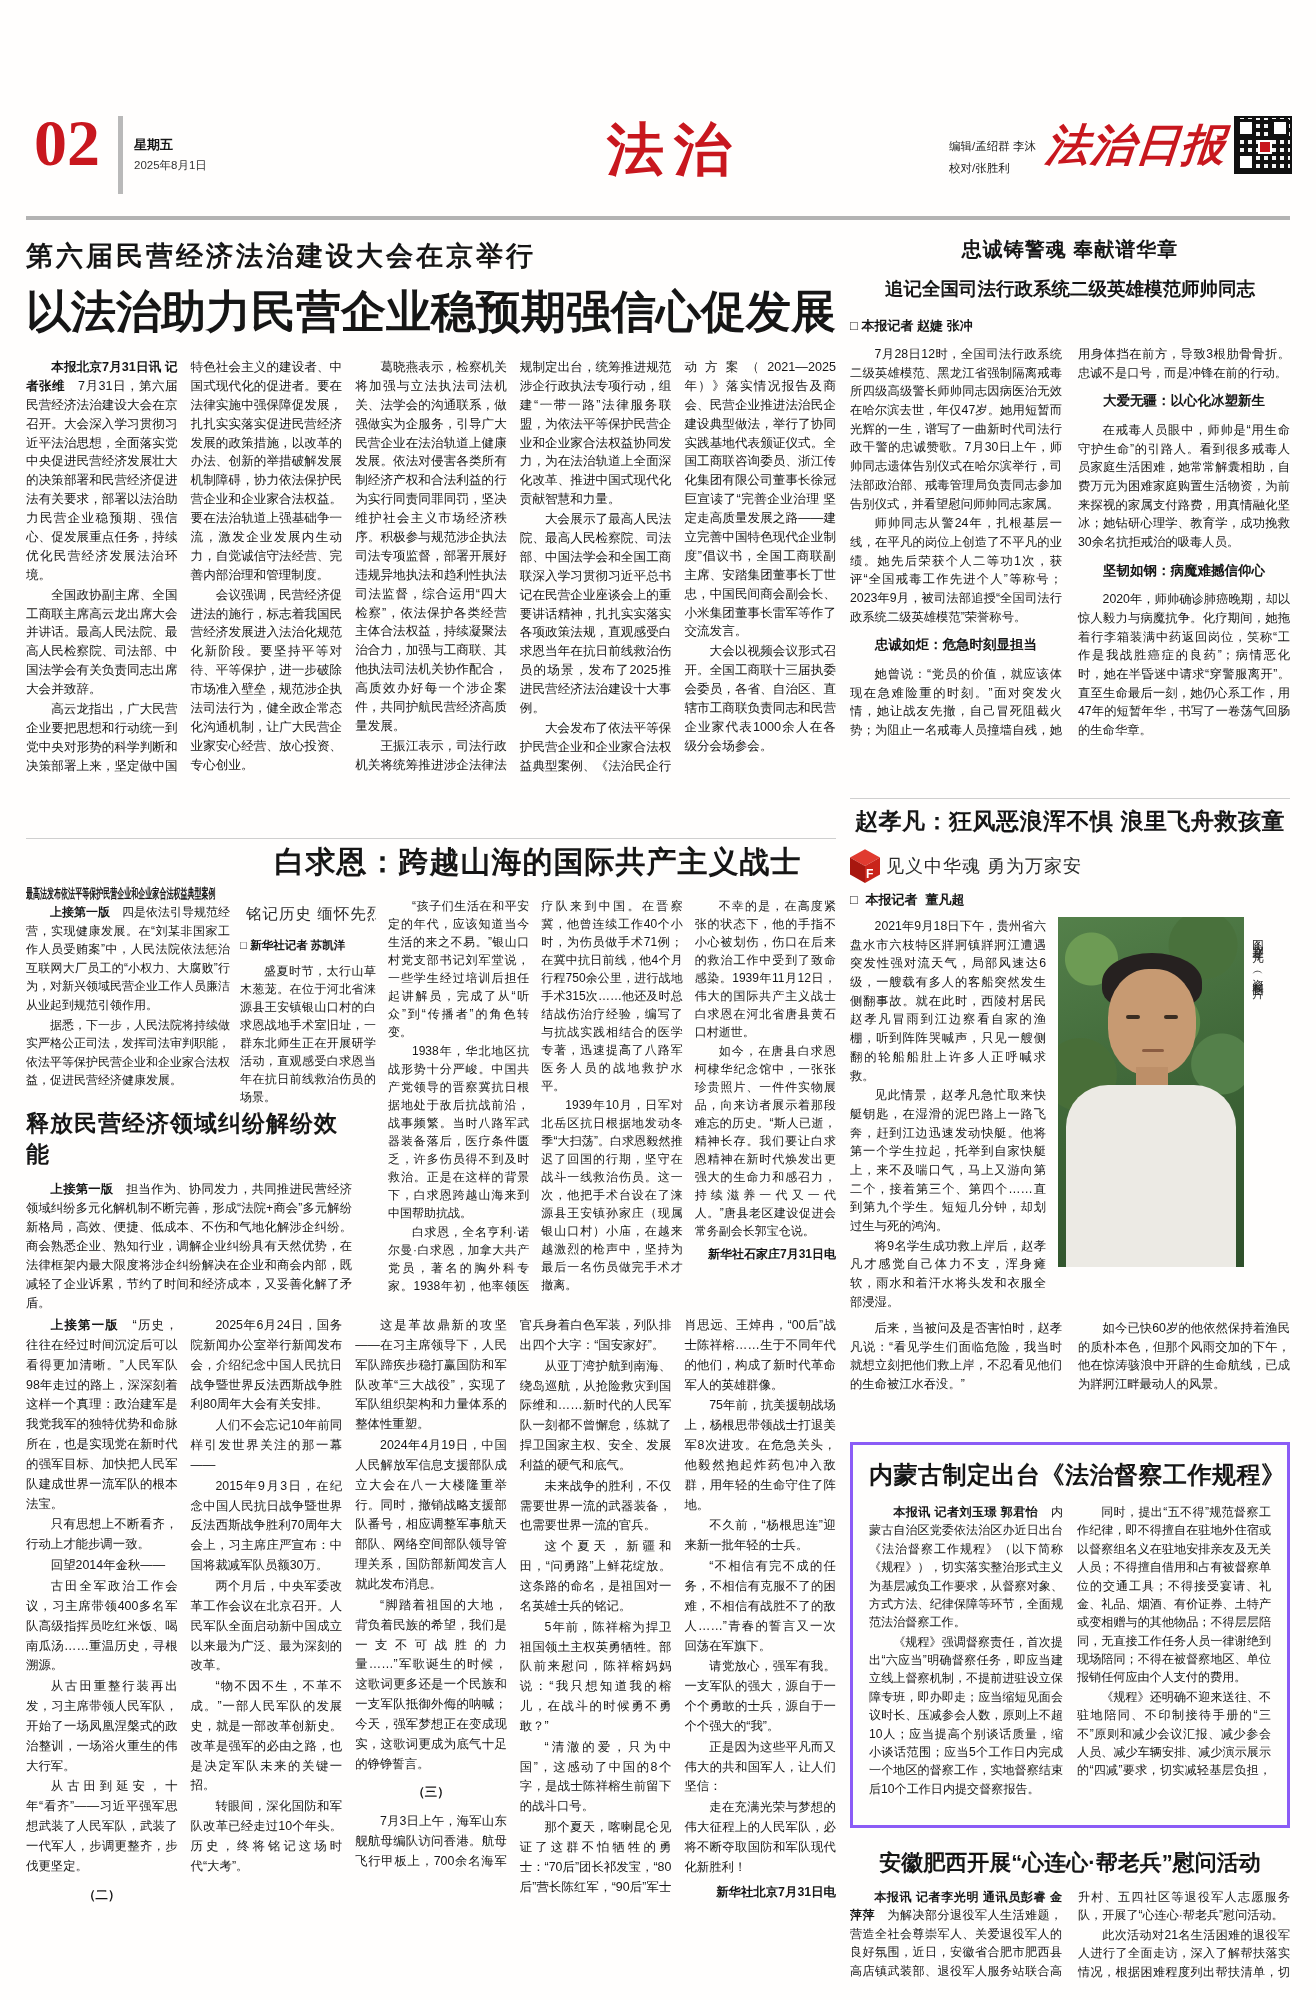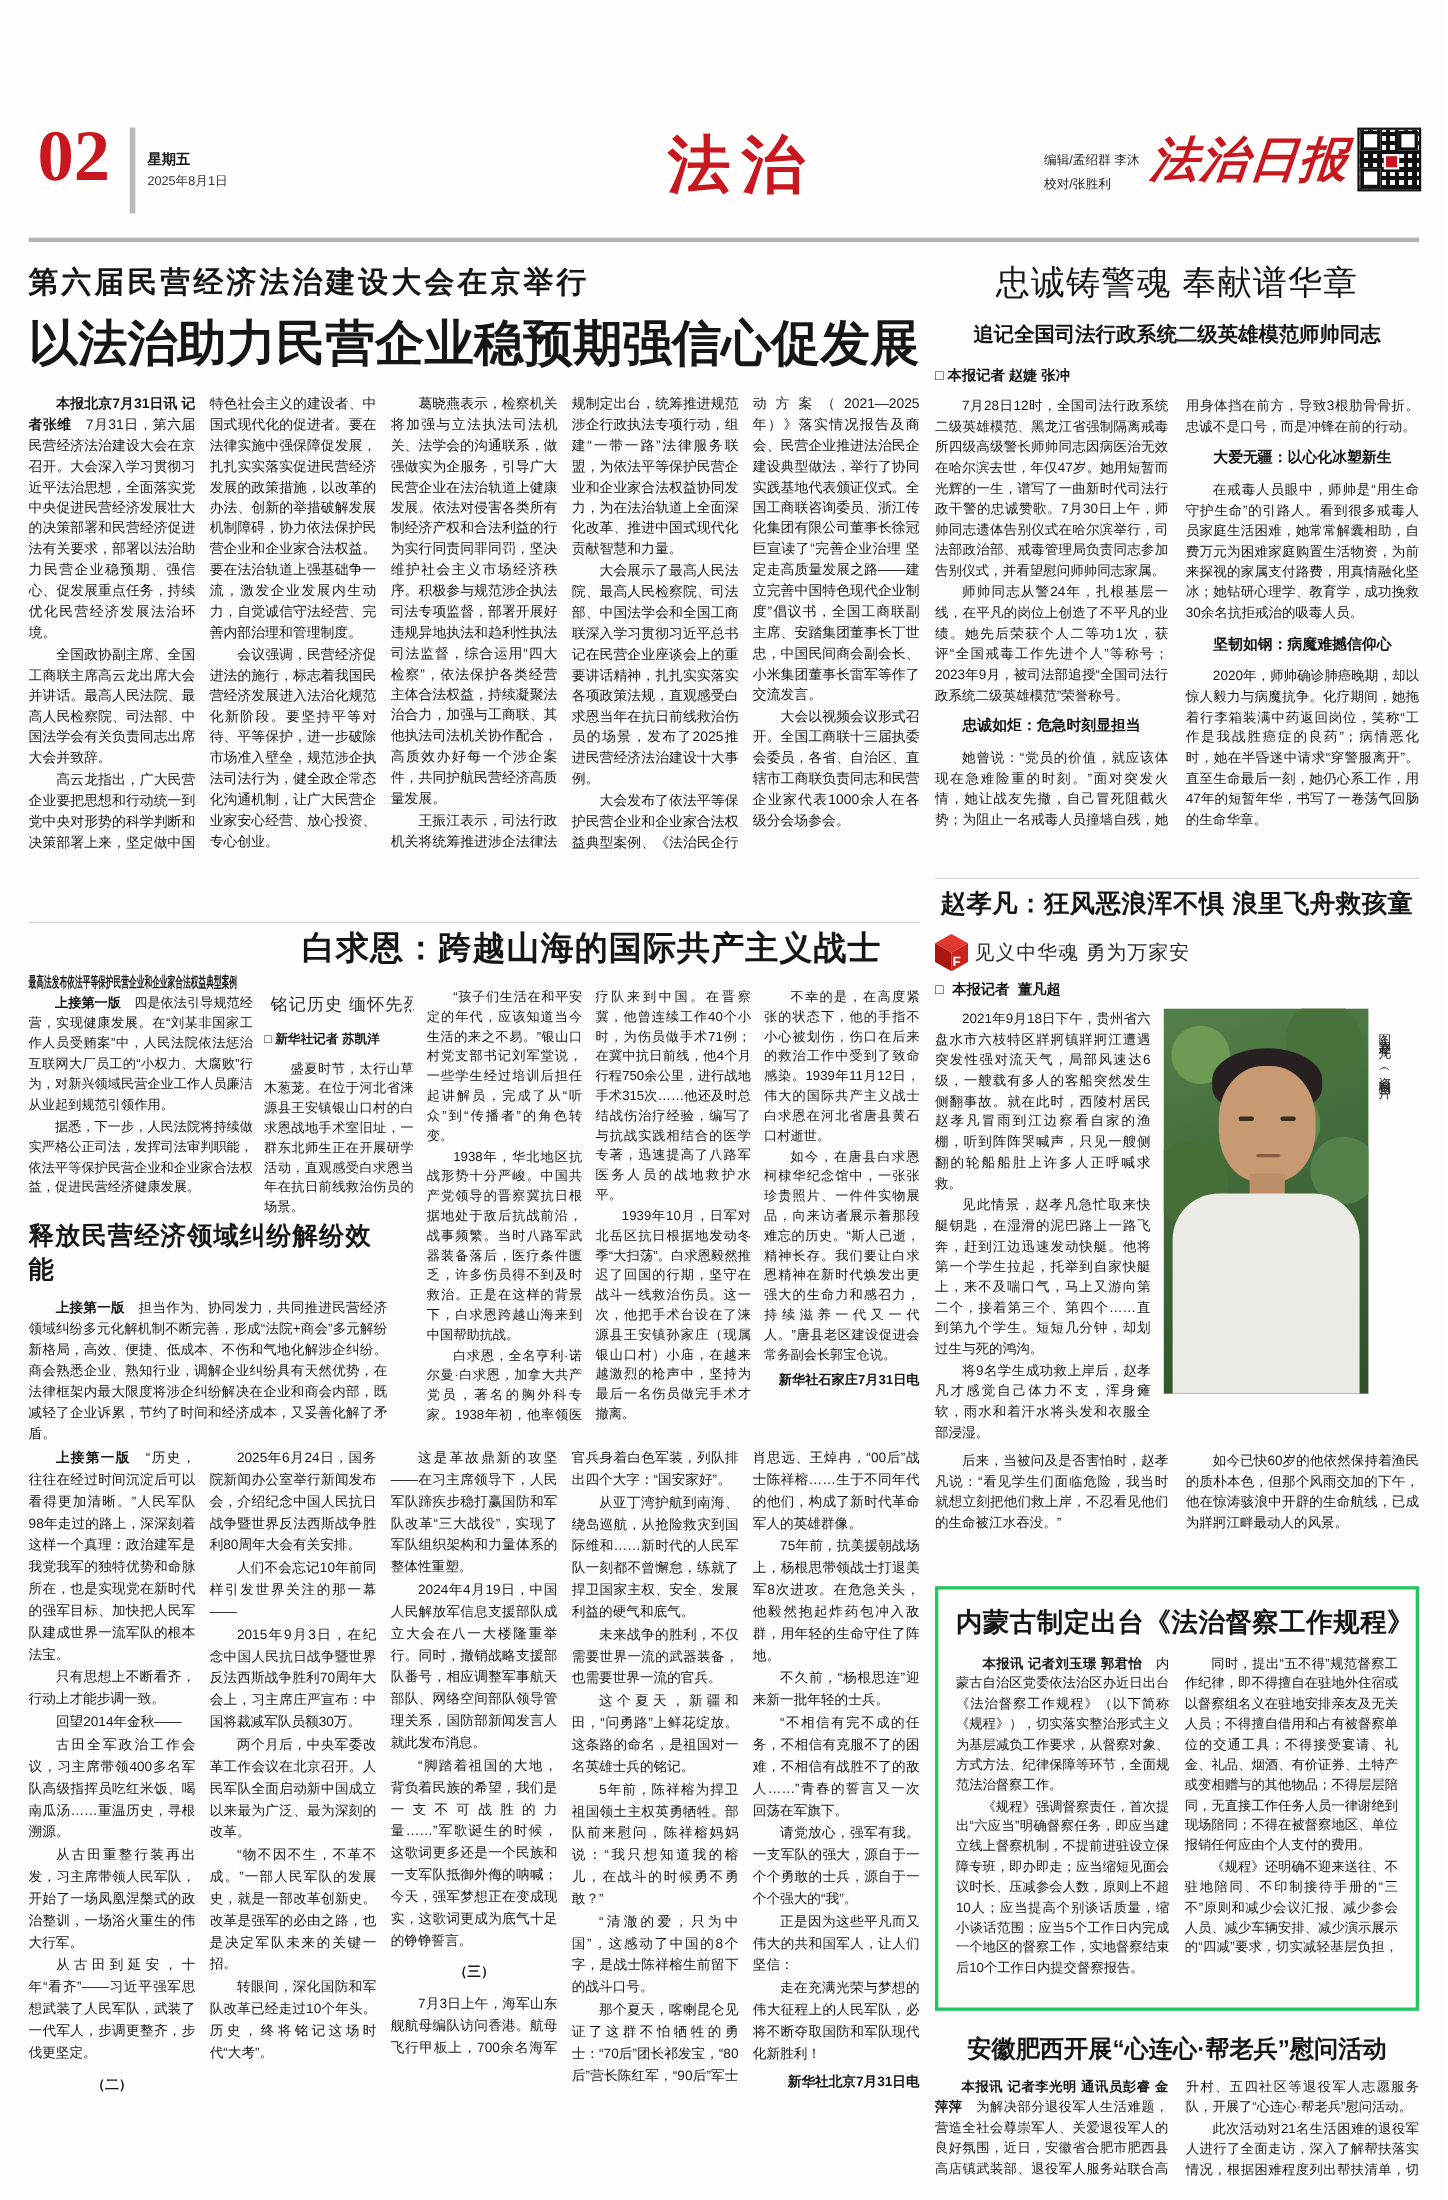--- a/index.html
+++ b/index.html
@@ -33,21 +33,21 @@
   .secmark{font-weight:800;text-align:center;margin:9px 0;}
   .dateline{font-weight:800;text-align:right;margin-top:5px;}
   .cols{column-fill:balance;overflow:hidden;}
   
   .mainart{position:absolute;left:26px;top:228px;width:810px;}
   .kicker{text-align:left;font-size:27px;font-weight:700;letter-spacing:3px;margin-top:10px;}
   .headline1{text-align:center;font-size:45px;font-weight:900;letter-spacing:0;margin-top:8px;white-space:nowrap;}
   .mainbody{margin-top:16px;height:474px;columns:5;column-gap:13px;font-size:12.6px;line-height:1.5;}
   
   .heroB{position:absolute;left:850px;top:236px;width:440px;}
-  .b-head{text-align:center;font-size:31px;font-weight:400;letter-spacing:1px;}
+  .b-head{text-align:center;font-size:20px;font-weight:700;letter-spacing:1px;}
   .b-sub{text-align:center;font-size:18.5px;font-weight:700;margin-top:13px;}
   .b-byline{font-size:13px;font-weight:800;margin-top:16px;}
   .b-body{margin-top:10px;height:424px;columns:2;column-gap:16px;font-size:12.3px;line-height:1.52;}
   
   .scourt{position:absolute;left:26px;top:884px;width:204px;}
   .cond{display:inline-block;transform:scaleX(.52);transform-origin:0 50%;
         white-space:nowrap;font-weight:800;font-size:13.5px;}
   .scourt .body{font-size:12px;line-height:1.55;height:186px;overflow:hidden;}
   
   .dispute{position:absolute;left:26px;top:1108px;width:326px;}
@@ -85,21 +85,21 @@
   .photo .head{position:absolute;left:50px;top:52px;width:88px;height:106px;background:#c79a72;border-radius:46% 46% 44% 44%;}
   .photo .eye{position:absolute;top:98px;width:14px;height:4px;background:#3a2d22;border-radius:2px;}
   .photo .e1{left:68px}.photo .e2{left:106px}
   .photo .mouth{position:absolute;left:84px;top:132px;width:22px;height:3px;background:#8a5c41;border-radius:2px;}
   .photo .neck{position:absolute;left:78px;top:150px;width:32px;height:26px;background:#bd8f68;}
   .photo .shirt{position:absolute;left:8px;top:168px;width:170px;height:182px;background:#eceae4;border-radius:42px 42px 0 0;}
   .vcap{writing-mode:vertical-rl;font-size:11.5px;letter-spacing:3px;color:#222;padding-top:14px;}
   .z-row2{margin-top:10px;height:92px;columns:2;column-gap:16px;font-size:12.3px;line-height:1.52;overflow:hidden;}
   
   .redbox{position:absolute;left:850px;top:1442px;width:440px;height:386px;
-          border:3px solid #22c55e;box-sizing:border-box;padding:14px 16px 10px 16px;}
+          border:3px solid #8b5cf6;box-sizing:border-box;padding:14px 16px 10px 16px;}
   .rb-head{text-align:center;font-size:24px;font-weight:900;letter-spacing:.5px;white-space:nowrap;}
   .rb-body{margin-top:12px;height:306px;columns:2;column-gap:14px;font-size:12.1px;line-height:1.52;overflow:hidden;}
   
   .anhui{position:absolute;left:850px;top:1848px;width:440px;}
   .ah-head{text-align:center;font-size:22px;font-weight:900;white-space:nowrap;}
   .ah-body{margin-top:10px;height:102px;columns:2;column-gap:16px;font-size:12.1px;line-height:1.52;overflow:hidden;}
 </style>
 </head>
 <body>
 

